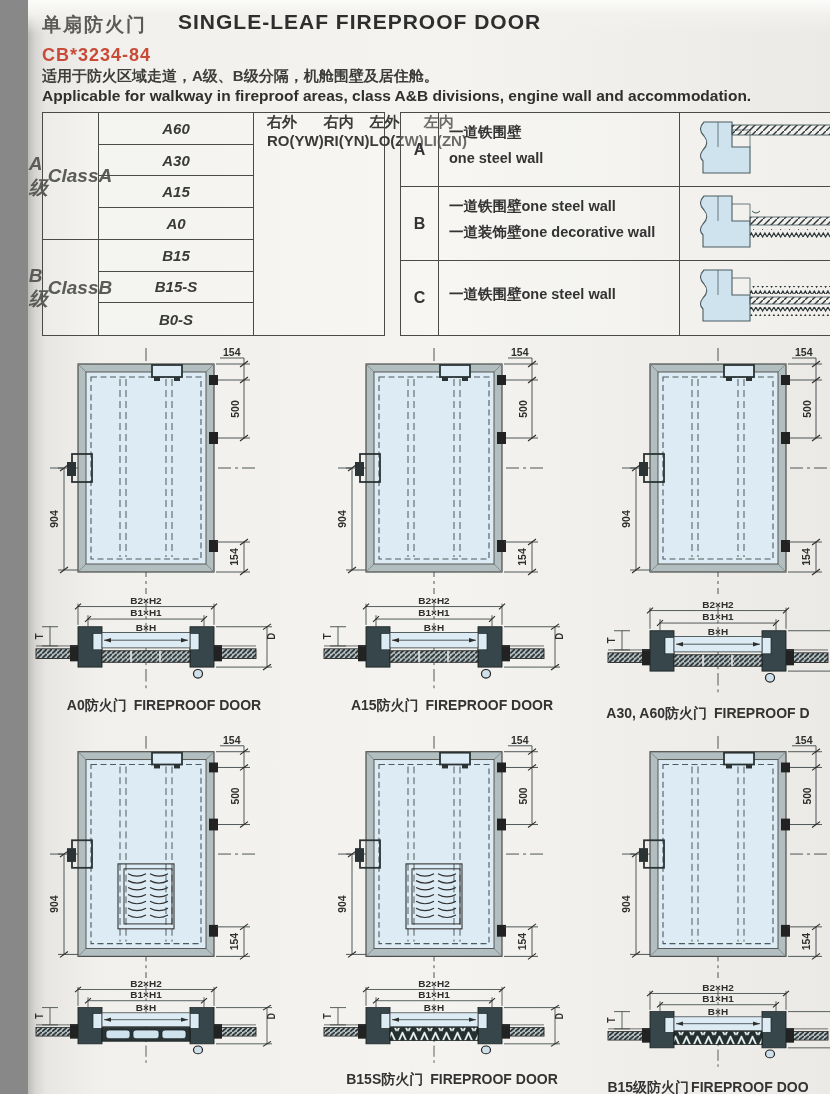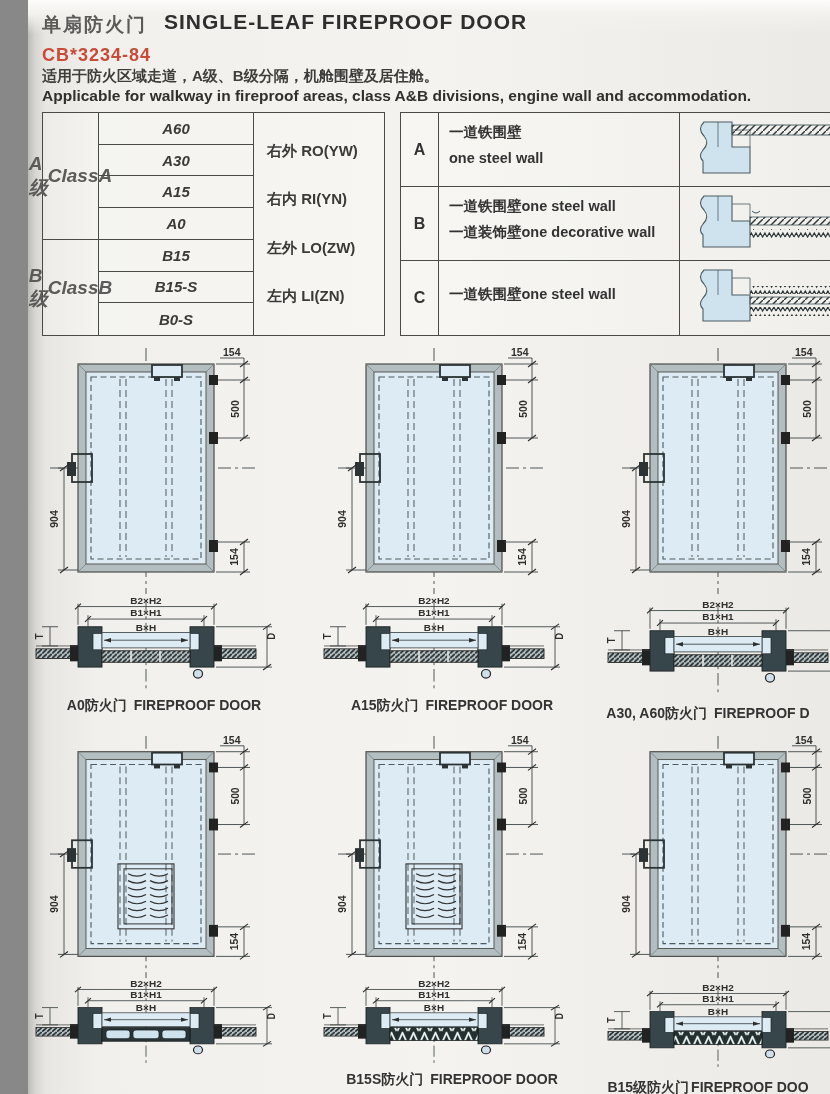--- a/index.html
+++ b/index.html
@@ -7,34 +7,34 @@
     position:relative;width:830px;height:1094px;overflow:hidden;
     font-family:"Liberation Sans","DejaVu Sans",sans-serif;color:#333;
     background:
       linear-gradient(180deg,#fcfcfa 0px,#f2f1ed 14px,rgba(255,255,255,0) 34px),
       linear-gradient(90deg,#bcbbb7 0px,#d6d5d1 7px,#e7e6e2 18px,#f1f0ec 70px,#f4f3ef 50%,#ebe9e5 100%);
     background-color:#f1f0ec;
     margin-left:28px;
   }
   .abs{position:absolute;}
   .title-cn{left:14px;top:12px;font-size:19px;font-weight:bold;color:#5a5a58;letter-spacing:2px;}
-  .title-en{left:136px;top:10px;font-size:21px;font-weight:bold;color:#2e2e2e;letter-spacing:1px;}
+  .title-en{left:150px;top:10px;font-size:21px;font-weight:bold;color:#2e2e2e;letter-spacing:1px;}
   .standard{left:14px;top:45px;font-size:18px;font-weight:bold;color:#c84b38;letter-spacing:1px;}
   .desc-cn{left:14px;top:67px;font-size:15px;font-weight:600;color:#3d3d3b;}
   .desc-en{left:14px;top:87px;font-size:15.5px;font-weight:600;color:#2f2f2d;}
 
   
   .tbl{position:absolute;top:112px;border:1.3px solid #4a4a48;background:rgba(255,255,255,0.25);}
   .tbl-left{left:14px;width:341px;height:222px;display:grid;
     grid-template-columns:56px 155px 1fr;grid-template-rows:repeat(7,1fr);}
   .tl-cell{border-right:1.2px solid #4a4a48;display:flex;align-items:center;justify-content:center;
     font-size:15px;font-weight:600;color:#3a3a38;font-style:italic;}
   .tl-class{flex-direction:row;font-size:19px;color:#5b5b59;line-height:1.25;font-weight:600;}
   .bb{border-bottom:1.2px solid #4a4a48;}
-  .tl-orient{grid-column:3;grid-row:1/8;display:flex;flex-direction:column;justify-content:space-evenly;
+  .tl-orient{grid-column:3;grid-row:1/8;display:flex;flex-direction:row;justify-content:space-evenly;
     padding-left:13px;font-size:15px;font-weight:600;color:#3a3a38;}
   .tbl-right{left:372px;width:455px;height:222px;display:grid;
     grid-template-columns:38px 1fr 176px;grid-template-rows:repeat(3,1fr);}
   .tr-key{border-right:1.2px solid #4a4a48;display:flex;align-items:center;justify-content:center;
     font-size:16px;font-weight:600;color:#333;}
   .tr-txt{border-right:1.2px solid #4a4a48;display:flex;flex-direction:column;justify-content:space-evenly;
     padding:4px 4px 12px 10px;font-size:14.5px;font-weight:600;color:#333;line-height:1.3;}
   .tr-diag{display:flex;align-items:center;justify-content:center;}
 
   

